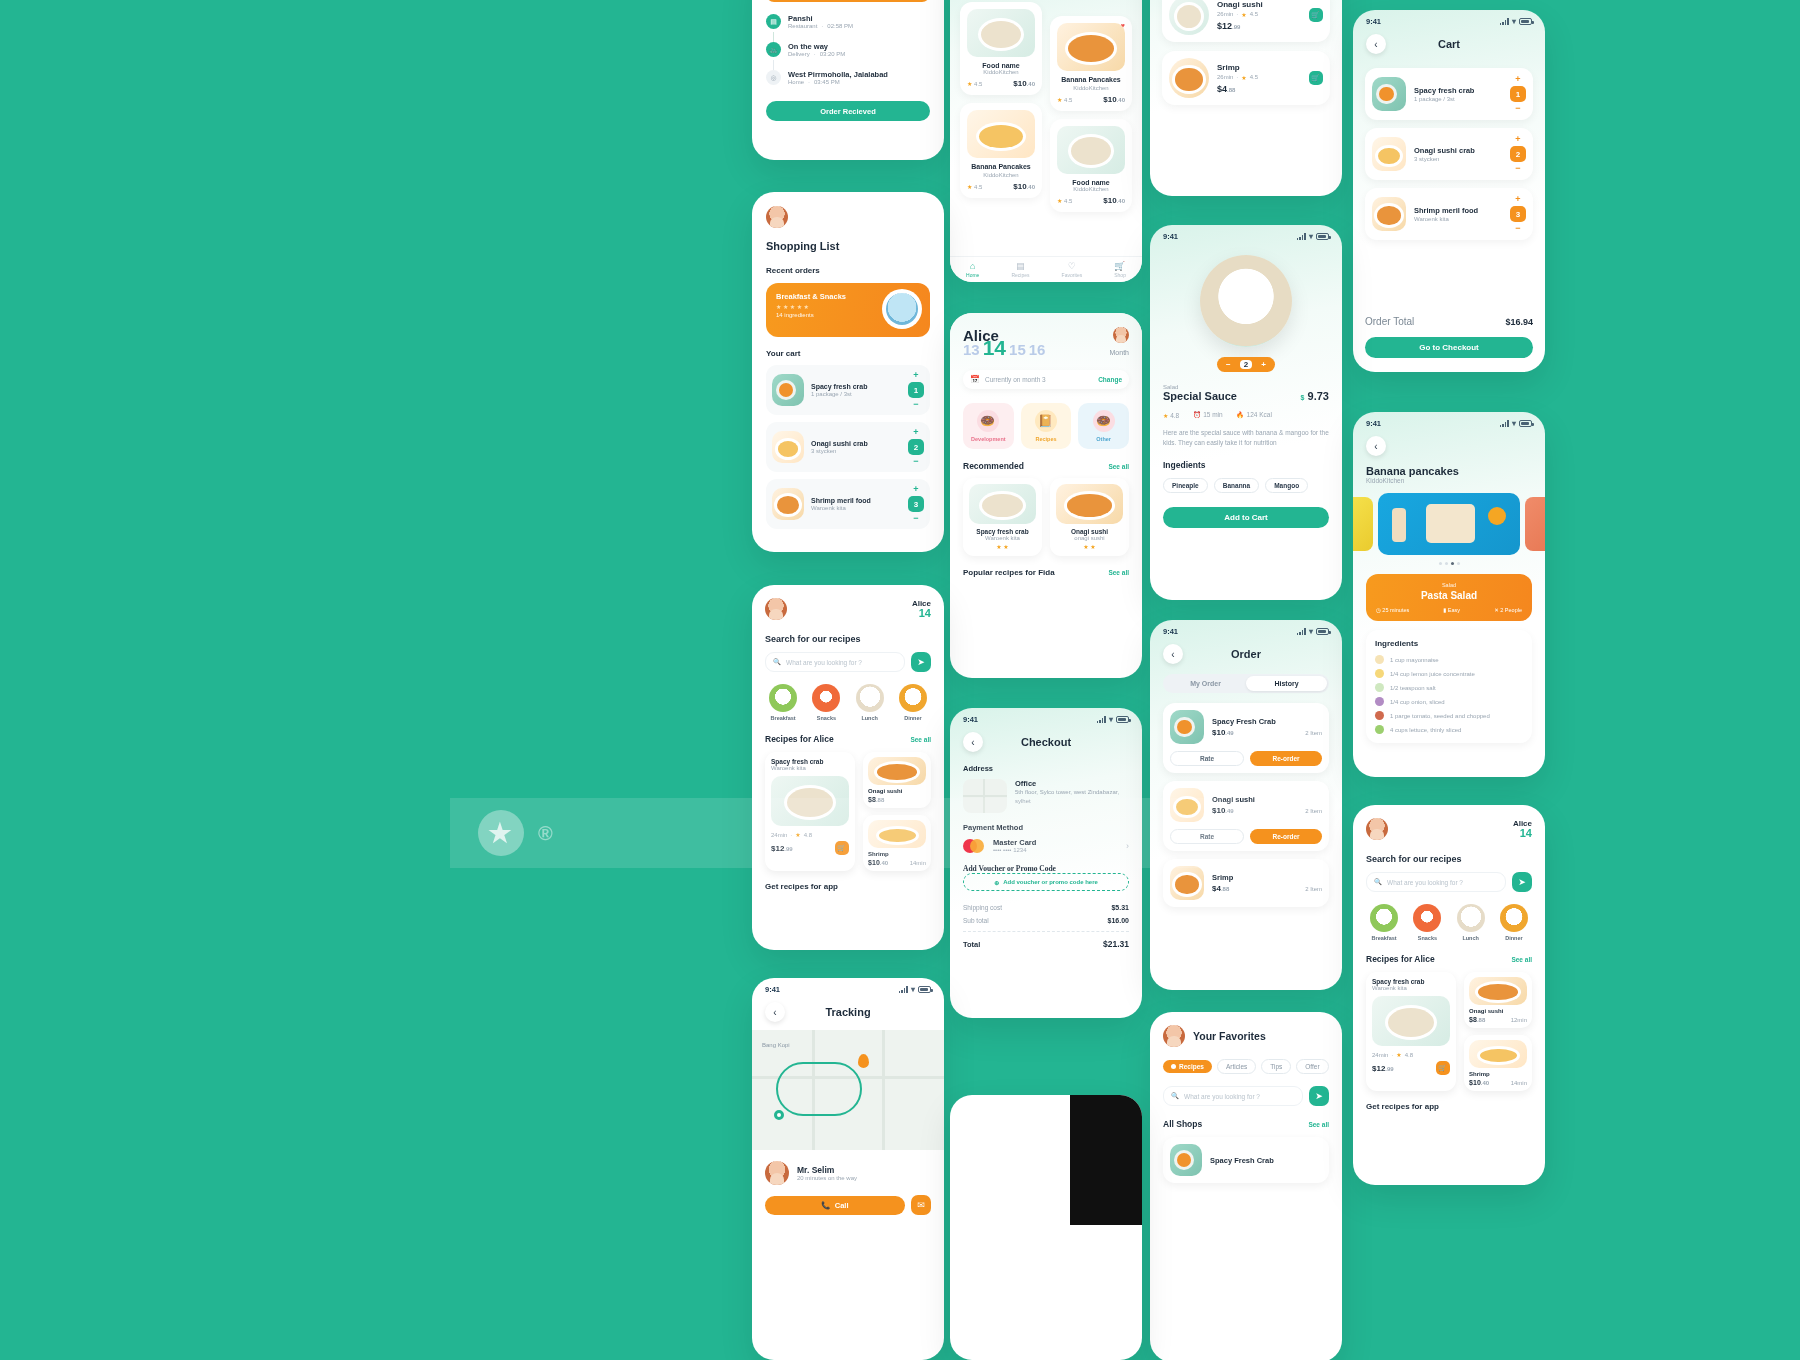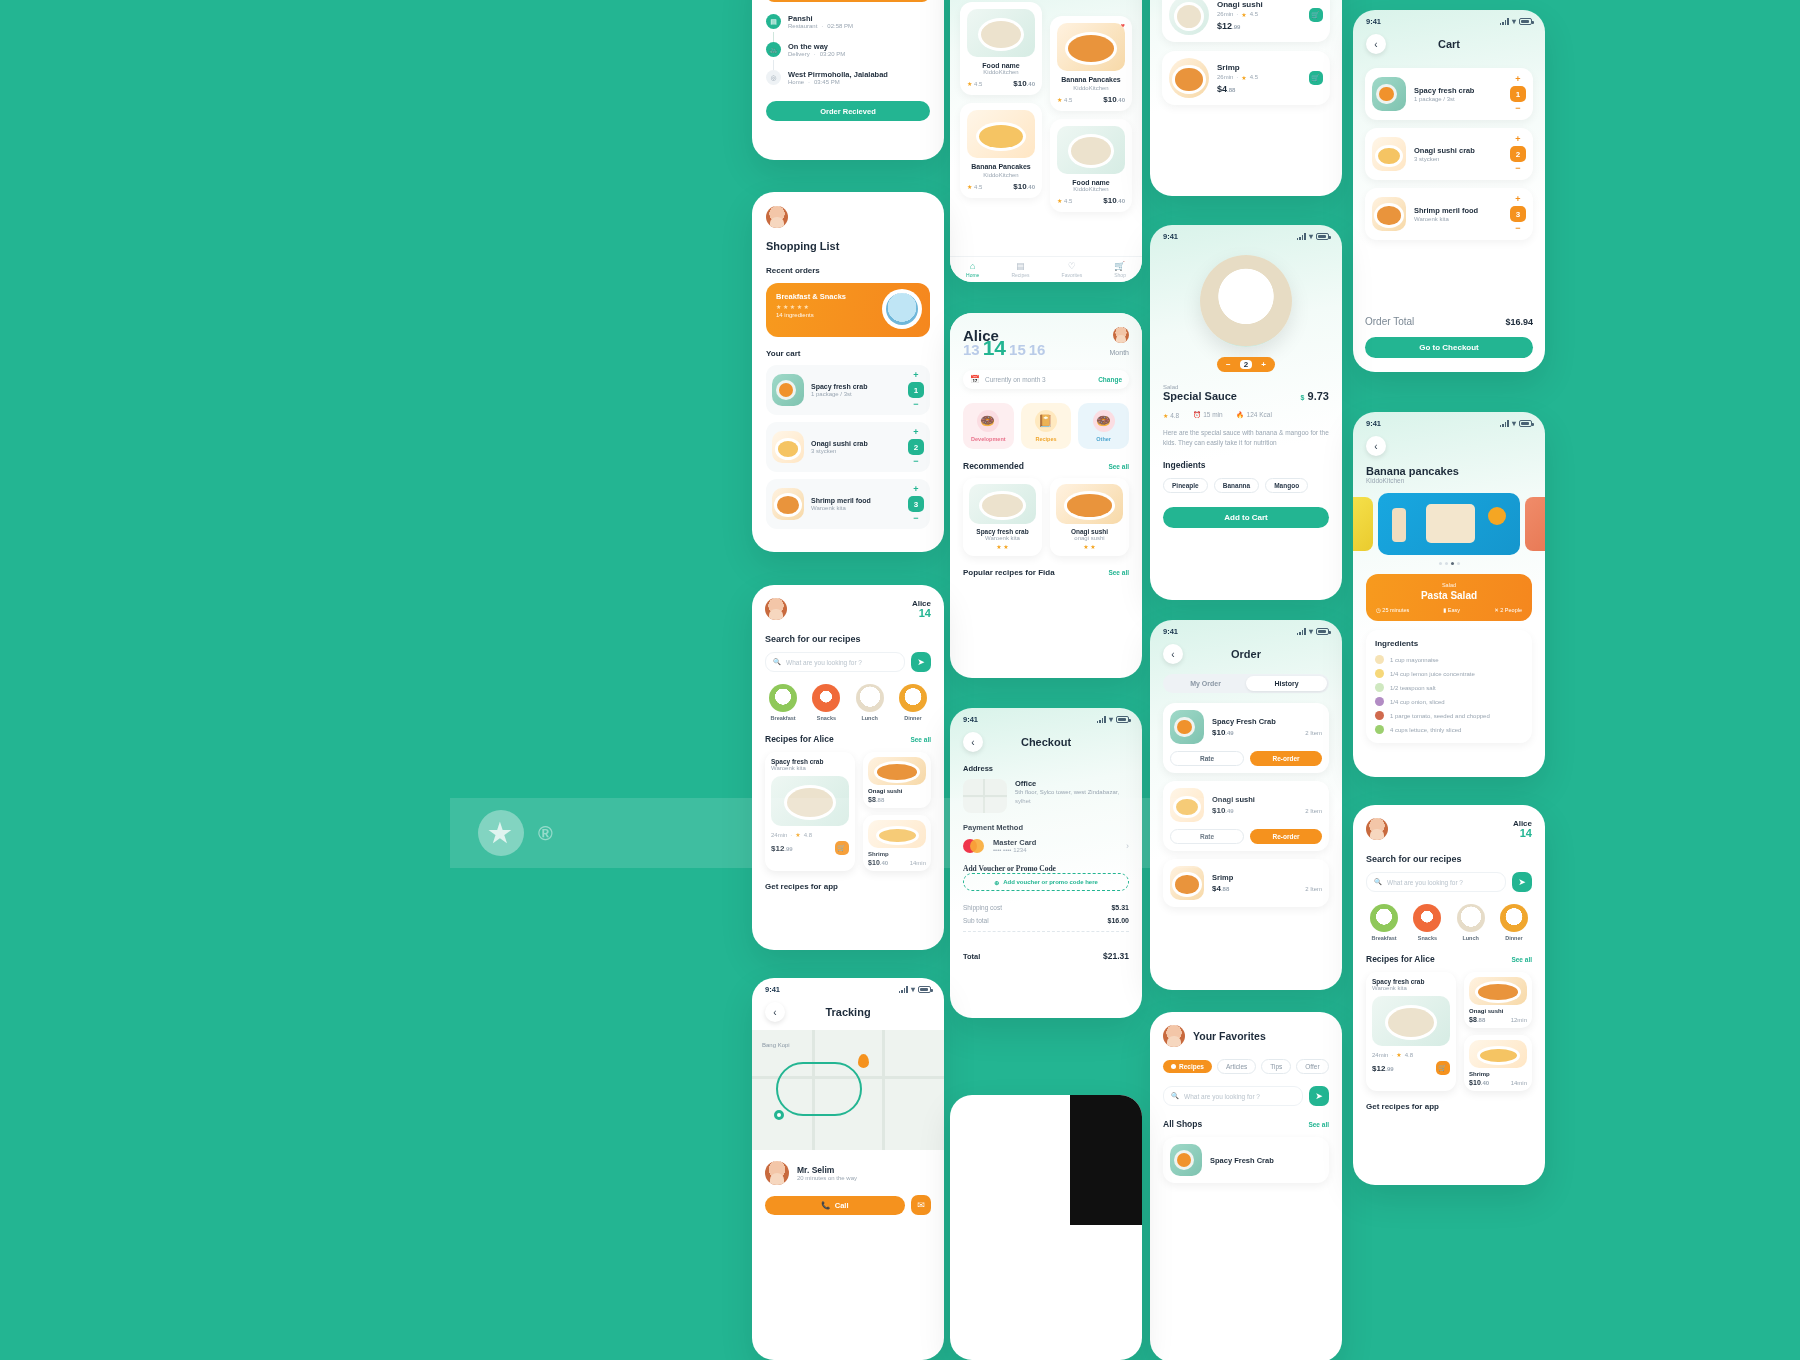--- a/index.html
+++ b/index.html
@@ -693,21 +693,21 @@
       </div>
       <div style="margin-top:13px;">
         <div class="row" style="justify-content:space-between;margin-bottom:6px;">
           <span class="tiny">Shipping cost</span>
           <span style="font-size:7px;font-weight:700;color:#1d2b3a;">$5.31</span>
         </div>
         <div class="row" style="justify-content:space-between;padding-bottom:7px;border-bottom:1px dashed #e0e7ec;">
           <span class="tiny">Sub total</span>
           <span style="font-size:7px;font-weight:700;color:#1d2b3a;">$16.00</span>
         </div>
-        <div class="row" style="justify-content:space-between;margin-top:19px;">
+        <div class="row" style="justify-content:space-between;margin-top:7px;">
           <span style="font-size:7.5px;font-weight:700;color:#1d2b3a;">Total</span>
           <span style="font-size:8.5px;font-weight:700;color:#1d2b3a;">$21.31</span>
         </div>
       </div>
     </div>
   </div>
 
   <div class="phone ph-grad" style="left:290px; top:620px; width:192px; height:370px;">
     <div class="statusbar">
       <span>9:41</span>

